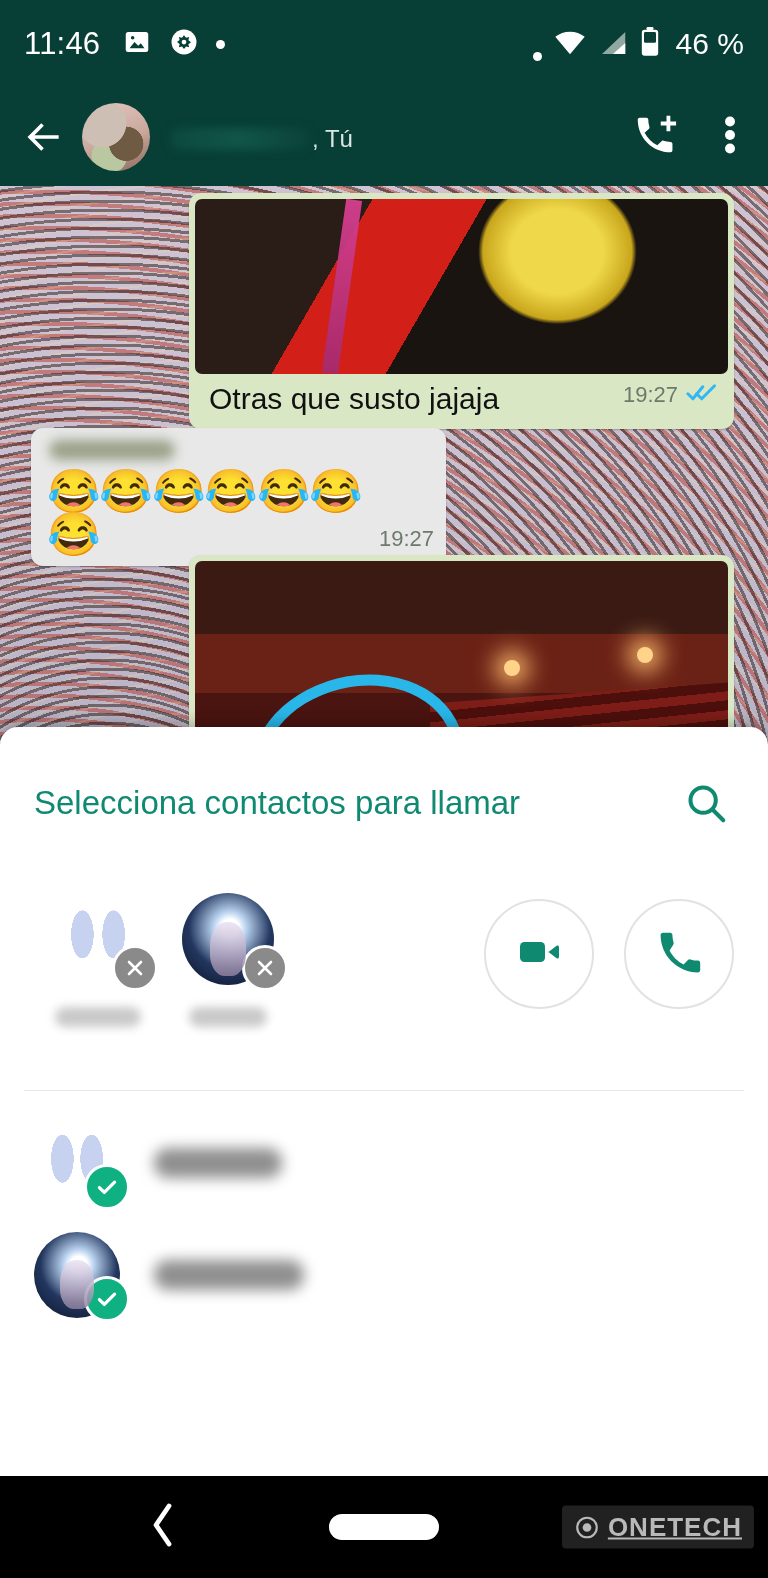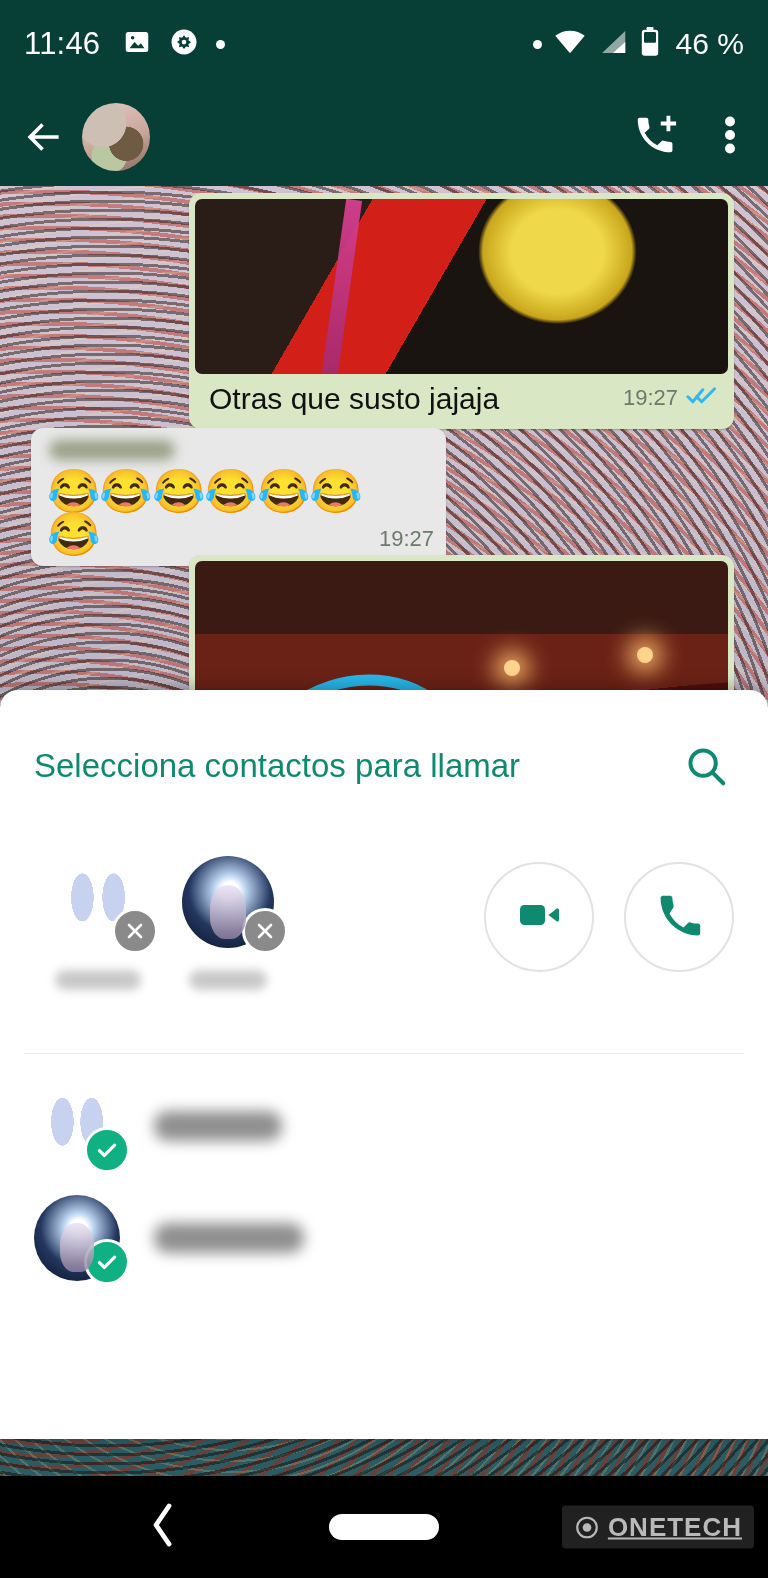--- a/index.html
+++ b/index.html
@@ -9,21 +9,21 @@
   #phone { position:relative; width:768px; height:1578px; overflow:hidden; background:#c4b5fd; }
 
   
   .statusbar {
     position:absolute; left:0; top:0; width:768px; height:88px;
     background:#073E35; display:flex; align-items:center;
     padding:0 24px; color:#fff; z-index:6;
   }
   .sb-time { font-size:31px; font-weight:400; letter-spacing:.2px; }
   .sb-left-icons { display:flex; align-items:center; gap:17px; margin-left:22px; }
-  .sb-right { margin-left:auto; display:flex; align-items:center; gap:11px; }
+  .sb-right { margin-left:auto; display:flex; align-items:flex-end; gap:11px; }
   .sb-batt-text { font-size:30px; font-weight:400; margin-left:4px; }
   .dot { width:9px; height:9px; border-radius:50%; background:#fff; display:inline-block; }
 
   
   .appbar {
     position:absolute; left:0; top:88px; width:768px; height:98px;
     background:#073E35; display:flex; align-items:center; padding:0 22px; z-index:6;
   }
   .back-arrow { width:44px; height:44px; position:relative; flex:0 0 auto; }
   .avatar-group {
@@ -82,21 +82,21 @@
     background:
       radial-gradient(ellipse 120px 110px at 68% 30%, #efd94a 0 38%, #c9a61b 62%, transparent 66%),
       linear-gradient(120deg,#2a1c16 0 28%, #d21f17 28% 46%, #1a1410 46% 100%),
       linear-gradient(180deg,#1d1613,#0d0a09);
     background-blend-mode:normal;
   }
   .b1 .photo::after{
     content:""; position:absolute; left:26%; top:0; width:16px; height:100%;
     background:linear-gradient(180deg,#d63f8f,#a62a6d); transform:rotate(8deg); opacity:.95;
   }
-  .b-row { display:flex; align-items:center; padding:8px 10px 12px 14px; }
+  .b-row { display:flex; align-items:flex-start; padding:8px 10px 12px 14px; }
   .b-text { font-size:30px; color:#111; line-height:1.15; }
   .b-meta { margin-left:auto; display:flex; align-items:center; gap:8px; padding-bottom:2px; }
   .b-time { font-size:22px; color:#6b7a6b; }
 
   .b2 { left:31px; top:242px; width:415px; padding:10px 12px 10px 16px; }
   .b2-name { width:126px; height:20px; border-radius:10px; background:#9aa188; filter:blur(6px); margin:2px 0 10px 2px; }
   .b2-row { display:flex; align-items:flex-end; }
   .emojis { font-size:43px; letter-spacing:-1px; line-height:1; }
   .b2 .b-time { margin-left:auto; padding-bottom:4px; }
 
@@ -123,21 +123,21 @@
     background:radial-gradient(ellipse at 35% 40%, #e4d7cd, #b9a496);
     filter:blur(3px);
   }
   .b3 .heads2 {
     position:absolute; right:20px; bottom:-14px; width:230px; height:90px; border-radius:55% 55% 0 0;
     background:radial-gradient(ellipse at 55% 40%, #d9cfc2, #9c8a7c); filter:blur(3px);
   }
 
   
   .sheet {
-    position:absolute; left:0; top:690px; width:768px; height:749px;
+    position:absolute; left:0; top:727px; width:768px; height:749px;
     background:#fff; border-radius:18px 18px 0 0; z-index:4;
     box-shadow:0 -3px 16px rgba(0,0,0,.28);
   }
   .sheet-head { display:flex; align-items:center; padding:48px 34px 0 34px; }
   .sheet-title { color:#0f8a71; font-size:33px; font-weight:400; }
   .search-btn { margin-left:auto; width:56px; height:56px; display:flex; align-items:center; justify-content:center; }
 
   
   .chips-row { display:flex; align-items:flex-start; padding:62px 34px 0 34px; }
   .chip { width:128px; position:relative; display:flex; flex-direction:column; align-items:center; }
@@ -249,20 +249,24 @@
   </div>
 
   <div class="appbar">
     <span class="back-arrow">
       <svg width="44" height="44" viewBox="0 0 24 24">
           <path d="M20 11H6.8l5.1-5.1L10.5 4.5 3 12l7.5 7.5 1.4-1.4L6.8 13H20z" fill="#fff"></path>
         </svg>
     </span>
     <span class="avatar-group"></span>
     <span class="titles">
+      <span class="chat-sub">
+        <span class="blur-name"></span>
+        <span class="chat-sub-tail">, Tú</span>
+      </span>
     </span>
     <span class="appbar-actions">
       <span>
         <svg width="46" height="46" viewBox="0 0 24 24">
           <path d="M6.6 10.8c1.4 2.8 3.8 5.1 6.6 6.6l2.2-2.2c.3-.3.7-.4 1-.2 1.2.4 2.4.6 3.7.6.6 0 1 .4 1 1V20c0 .6-.4 1-1 1C10.6 21 3 13.4 3 4c0-.6.4-1 1-1h3.5c.6 0 1 .4 1 1 0 1.3.2 2.5.6 3.7.1.4 0 .8-.2 1z" fill="#fff"></path>
           <path d="M18 2v3h-3v2h3v3h2V7h3V5h-3V2z" fill="#fff"></path>
         </svg>
       </span>
       <span>
         <svg width="16" height="46" viewBox="0 0 6 24">

